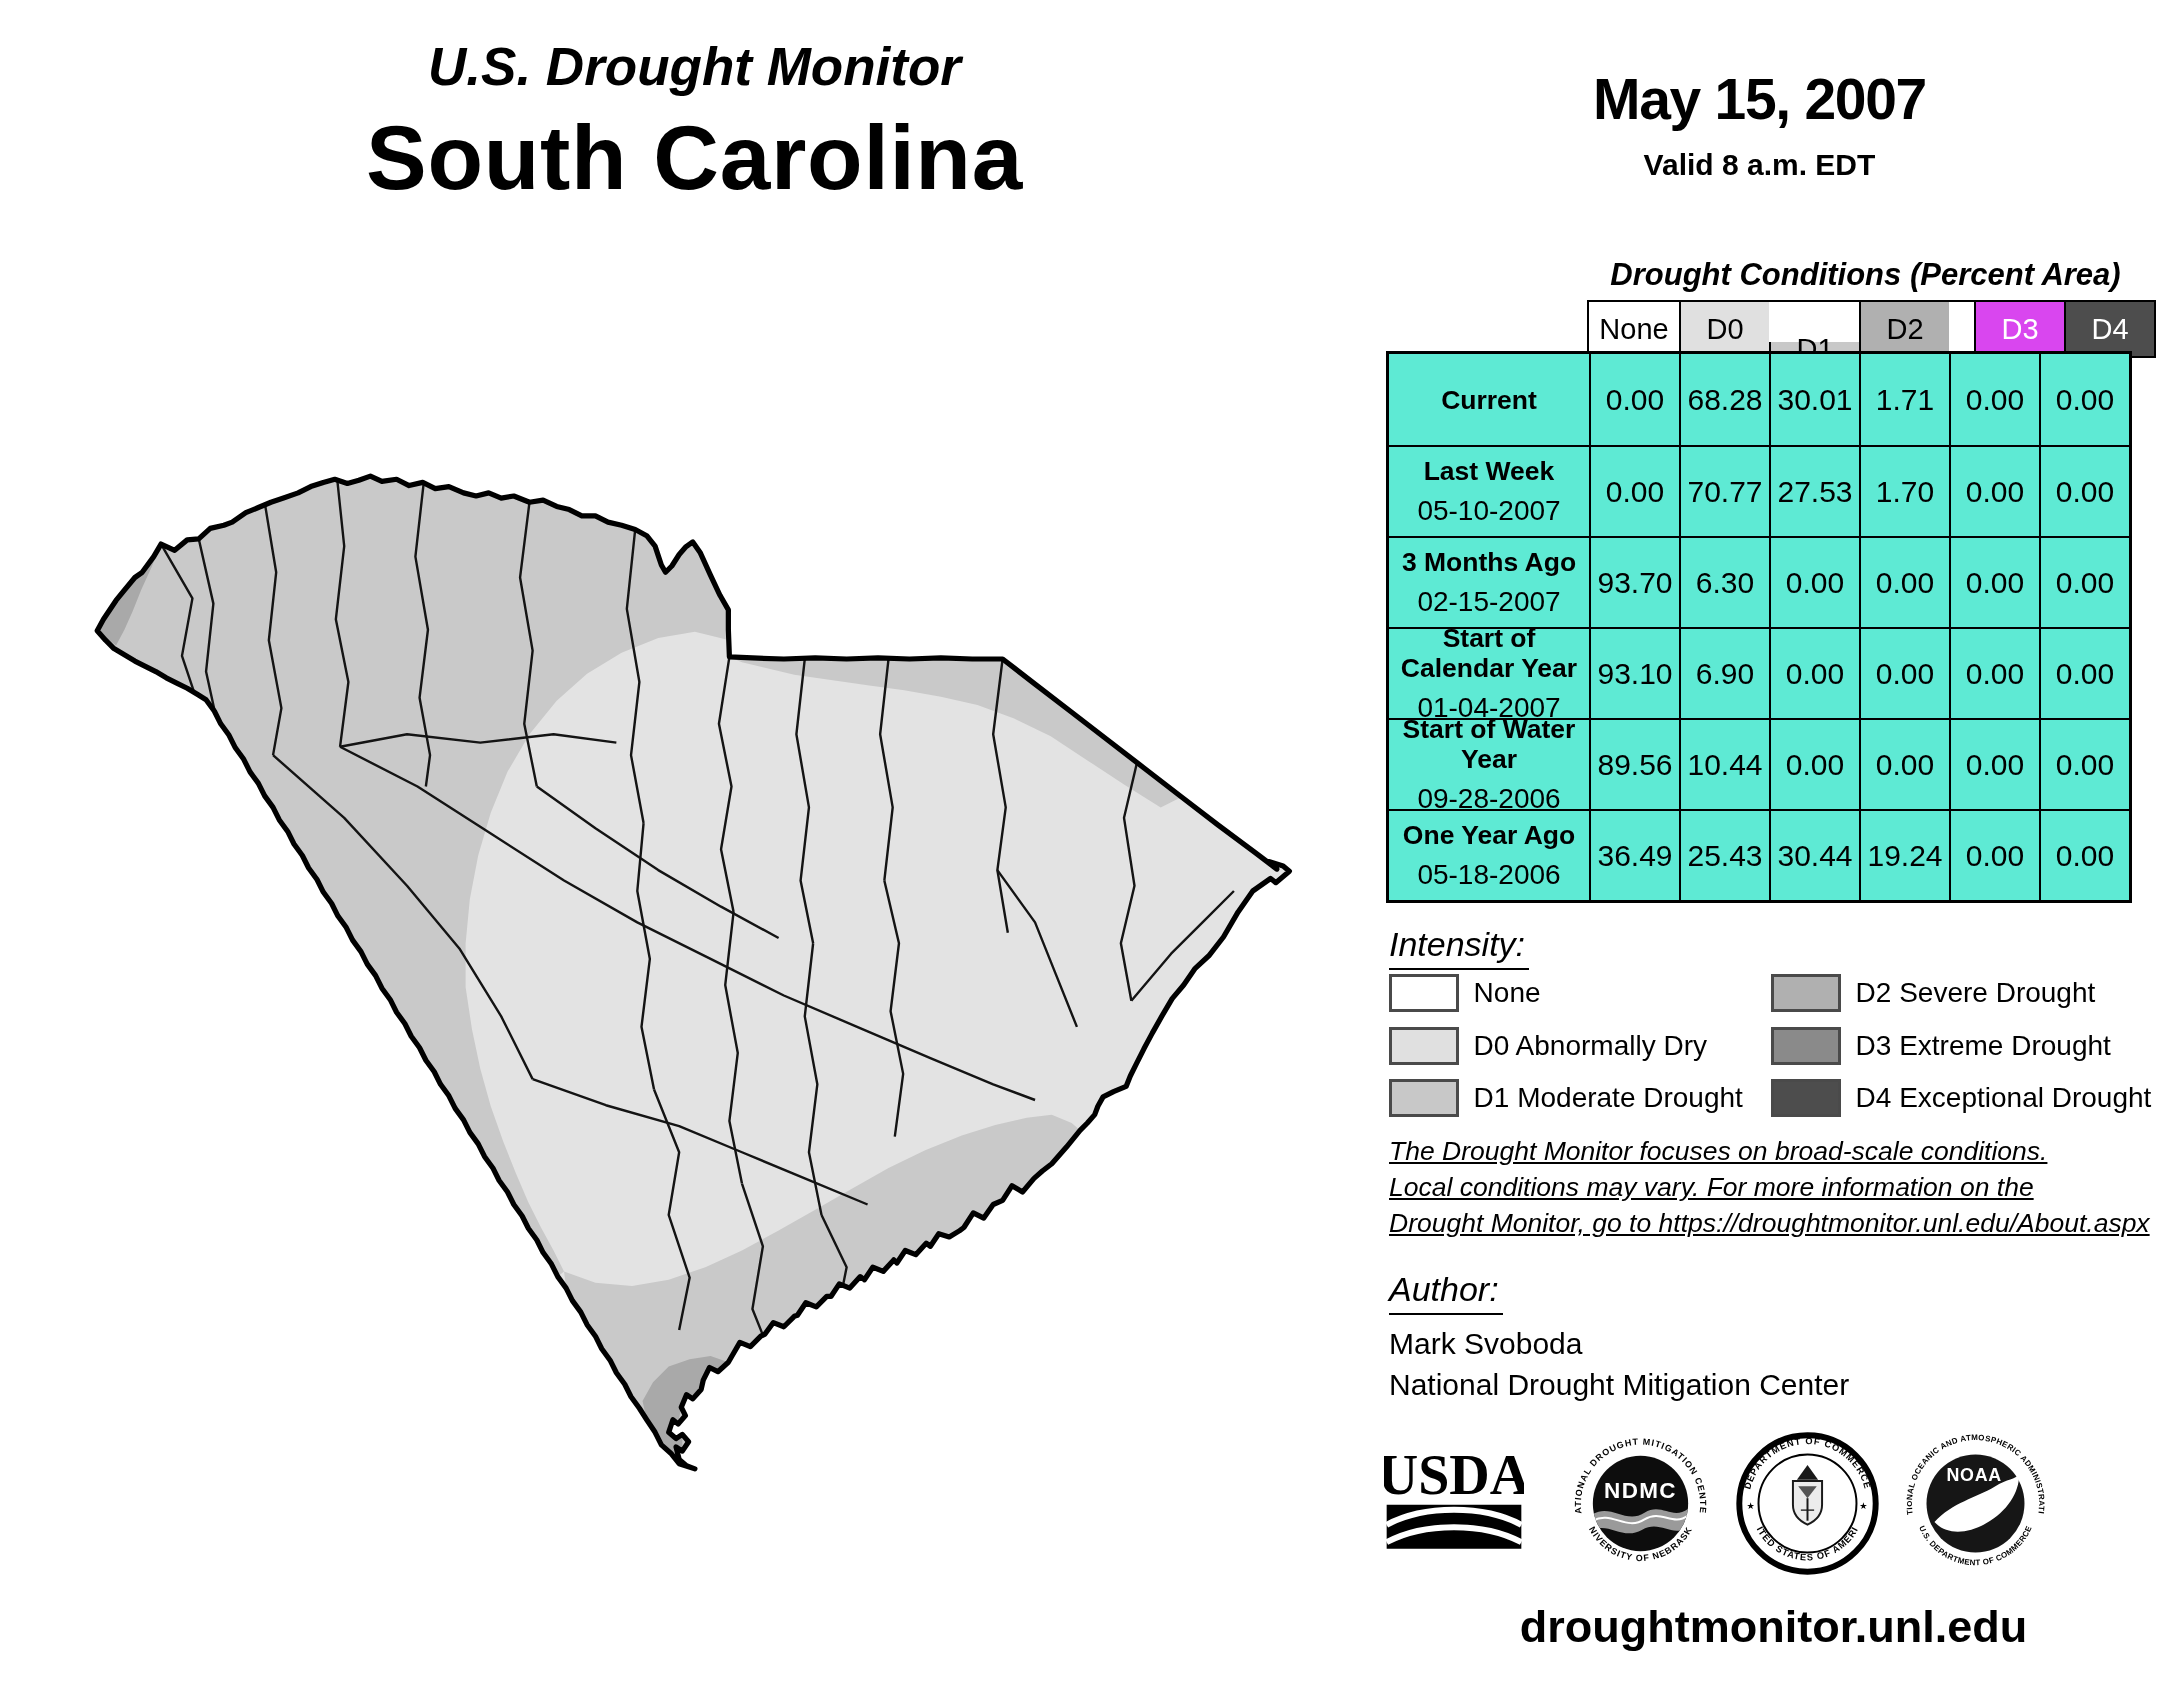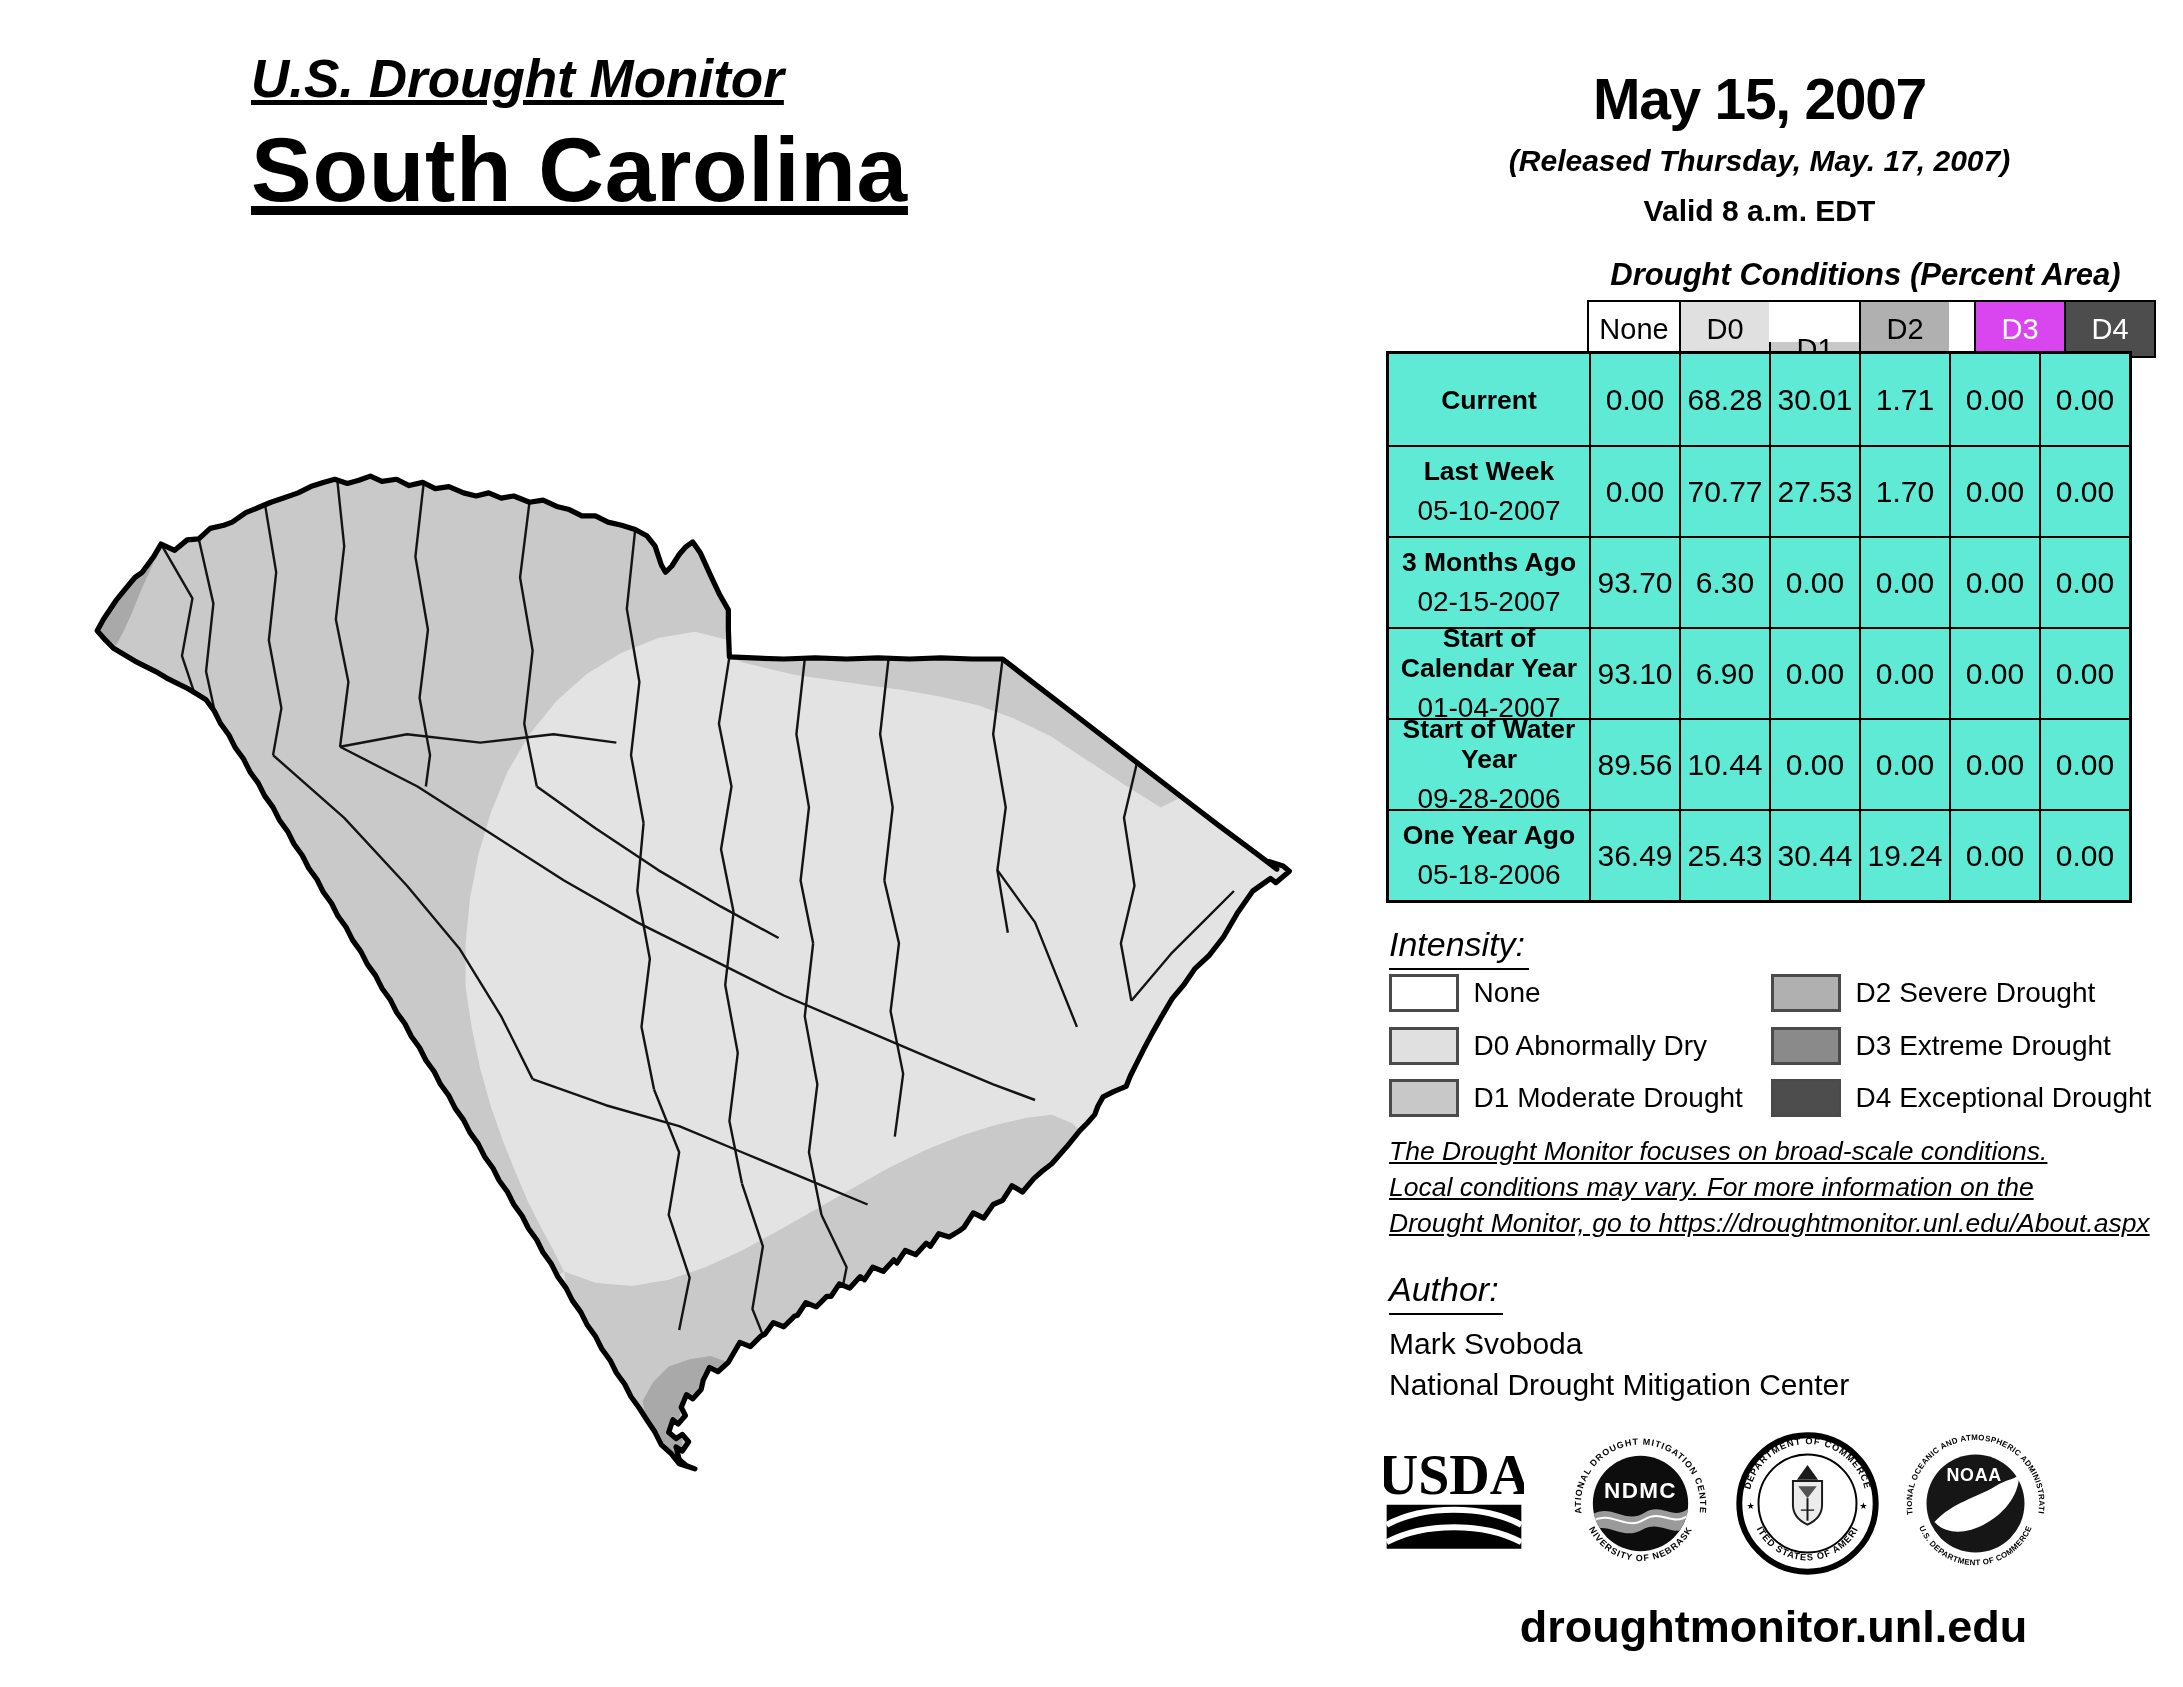--- a/index.html
+++ b/index.html
@@ -1,19 +1,19 @@
 <!DOCTYPE html>
 <html style="font-size:10.6px"><head>
 <meta charset="utf-8">
 <style>
   html,body{margin:0;padding:0;background:#ffffff;width:2183px;height:1687px;position:relative;
     font-family:"Liberation Sans", sans-serif;color:#000;}
   .abs{position:absolute;}
   
-  #title-block{left:251px;top:48px;width:887px;text-align:left;text-decoration:underline;}
+  #title-block{left:251px;top:36px;width:887px;text-align:center;}
   #title-line1{font-size:53px;font-weight:700;font-style:italic;letter-spacing:0px;}
   #title-line2{font-size:91px;font-weight:700;margin-top:9.3px;letter-spacing:0.7px;}
   #date-block{left:1422px;top:66px;width:675px;text-align:center;}
   #date-main{font-size:57px;font-weight:700;letter-spacing:-1.3px;}
   #date-released{font-size:30px;font-weight:700;font-style:italic;margin-top:12px;}
   #date-valid{font-size:30px;font-weight:700;margin-top:16px;}
   
   #tbl-title{left:1515px;top:257px;width:701px;text-align:center;font-size:31px;font-style:italic;font-weight:700;}
   #tbl-head{left:1587px;top:300px;display:flex;border:2.6px solid #000;height:54px;box-sizing:content-box;}
   .hcell{flex:0 0 90px;box-sizing:border-box;border-left:2.6px solid #000;display:flex;align-items:center;justify-content:center;
@@ -103,21 +103,20 @@
   <use href="#scState" fill="none" stroke-width="5" stroke-linejoin="round" stroke="#000000"></use>
 </svg>
 
 <div class="abs" id="title-block">
   <div id="title-line1">U.S. Drought Monitor</div>
   <div id="title-line2">South Carolina</div>
 </div>
 
 <div class="abs" id="date-block">
   <div id="date-main">May 15, 2007</div>
-  <div id="date-released">(Released Thursday, May. 17, 2007)</div>
   <div id="date-valid">Valid 8 a.m. EDT</div>
 </div>
 
 <div class="abs" id="tbl-title">Drought Conditions (Percent Area)</div>
 <div class="abs" id="tbl-head">
     <div class="hcell" style="background: rgb(255, 255, 255); color: rgb(0, 0, 0);">None</div>
     <div class="hcell" style="background: rgb(224, 224, 224); color: rgb(0, 0, 0);">D0</div>
     <div class="hcell" style="background: rgb(200, 200, 200); color: rgb(0, 0, 0); margin-top: 40px;">D1</div>
     <div class="hcell" style="background: rgb(176, 176, 176); color: rgb(0, 0, 0);">D2</div>
     <div class="hcell" style="background: #d946ef; color: rgb(255, 255, 255); margin-left: 25px;">D3</div>

